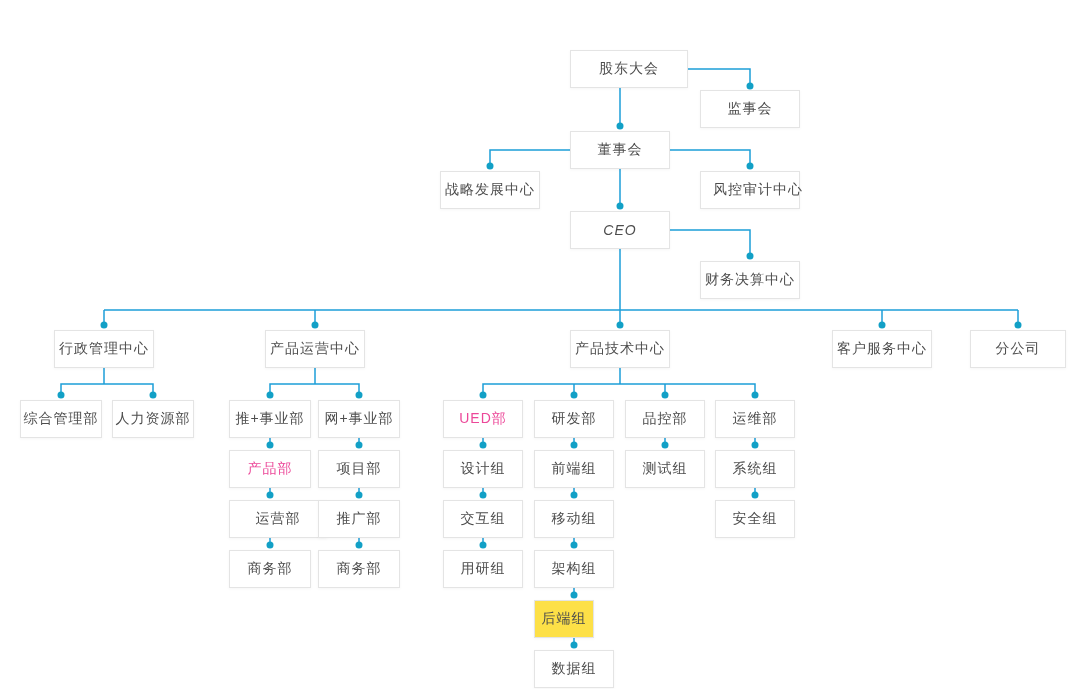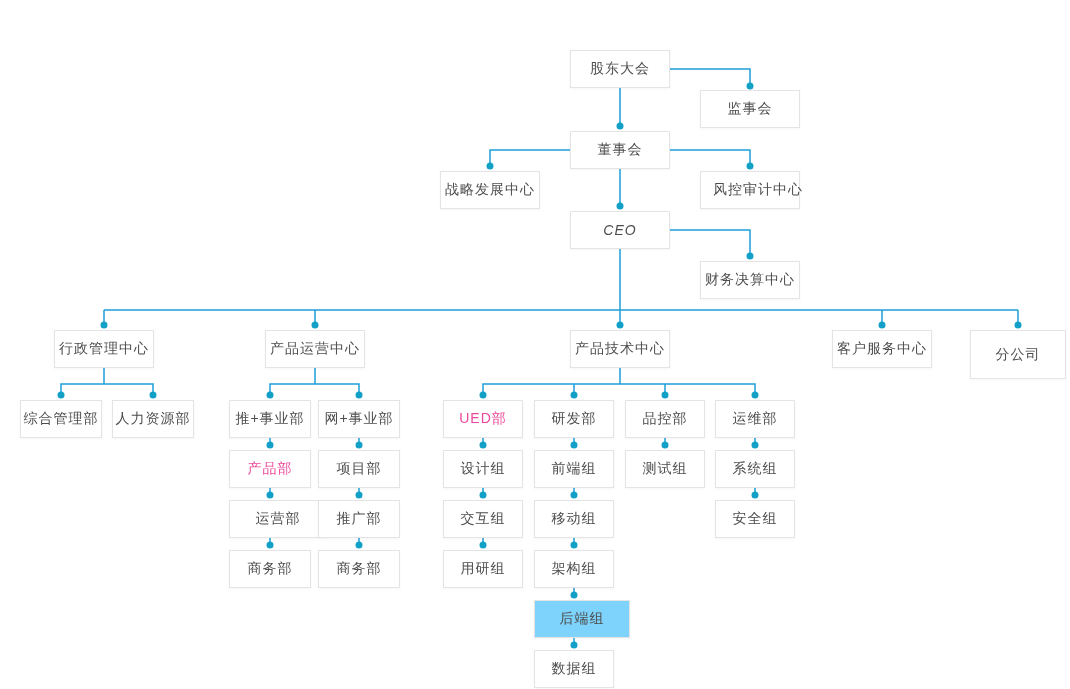--- a/index.html
+++ b/index.html
@@ -109,32 +109,32 @@
       <polyline points="574,638 574,645" fill="none" stroke="#1c9ed8" stroke-width="1.5"></polyline>
       <circle cx="574" cy="645" r="3.5" fill="#12a0c6"></circle>
       <polyline points="665,438 665,445" fill="none" stroke="#1c9ed8" stroke-width="1.5"></polyline>
       <circle cx="665" cy="445" r="3.5" fill="#12a0c6"></circle>
       <polyline points="755,438 755,445" fill="none" stroke="#1c9ed8" stroke-width="1.5"></polyline>
       <circle cx="755" cy="445" r="3.5" fill="#12a0c6"></circle>
       <polyline points="755,488 755,495" fill="none" stroke="#1c9ed8" stroke-width="1.5"></polyline>
       <circle cx="755" cy="495" r="3.5" fill="#12a0c6"></circle>
     </svg>
   <div>
-      <div class="node" style="left: 570px; top: 50px; width: 100px; height: 38px; background: rgb(255, 255, 255); border-color: rgb(228, 228, 228); color: rgb(77, 77, 77);">股东大会</div>
+      <div class="node" style="left: 570px; top: 50px; width: 118px; height: 38px; background: rgb(255, 255, 255); border-color: rgb(228, 228, 228); color: rgb(77, 77, 77);">股东大会</div>
       <div class="node" style="left: 700px; top: 90px; width: 100px; height: 38px; background: rgb(255, 255, 255); border-color: rgb(228, 228, 228); color: rgb(77, 77, 77);">监事会</div>
       <div class="node" style="left: 570px; top: 131px; width: 100px; height: 38px; background: rgb(255, 255, 255); border-color: rgb(228, 228, 228); color: rgb(77, 77, 77);">董事会</div>
       <div class="node" style="left: 440px; top: 171px; width: 100px; height: 38px; background: rgb(255, 255, 255); border-color: rgb(228, 228, 228); color: rgb(77, 77, 77);">战略发展中心</div>
       <div class="node" style="left: 700px; top: 171px; width: 100px; height: 38px; background: rgb(255, 255, 255); border-color: rgb(228, 228, 228); color: rgb(77, 77, 77); padding-left: 16px;">风控审计中心</div>
       <div class="node" style="left: 570px; top: 211px; width: 100px; height: 38px; background: rgb(255, 255, 255); border-color: rgb(228, 228, 228); color: rgb(77, 77, 77); font-style: italic;">CEO</div>
       <div class="node" style="left: 700px; top: 261px; width: 100px; height: 38px; background: rgb(255, 255, 255); border-color: rgb(228, 228, 228); color: rgb(77, 77, 77);">财务决算中心</div>
       <div class="node" style="left: 54px; top: 330px; width: 100px; height: 38px; background: rgb(255, 255, 255); border-color: rgb(228, 228, 228); color: rgb(77, 77, 77);">行政管理中心</div>
       <div class="node" style="left: 265px; top: 330px; width: 100px; height: 38px; background: rgb(255, 255, 255); border-color: rgb(228, 228, 228); color: rgb(77, 77, 77);">产品运营中心</div>
       <div class="node" style="left: 570px; top: 330px; width: 100px; height: 38px; background: rgb(255, 255, 255); border-color: rgb(228, 228, 228); color: rgb(77, 77, 77);">产品技术中心</div>
       <div class="node" style="left: 832px; top: 330px; width: 100px; height: 38px; background: rgb(255, 255, 255); border-color: rgb(228, 228, 228); color: rgb(77, 77, 77);">客户服务中心</div>
-      <div class="node" style="left: 970px; top: 330px; width: 96px; height: 49px; background: rgb(255, 255, 255); border-color: rgb(228, 228, 228); color: rgb(77, 77, 77);">分公司</div>
+      <div class="node" style="left: 970px; top: 330px; width: 96px; height: 38px; background: rgb(255, 255, 255); border-color: rgb(228, 228, 228); color: rgb(77, 77, 77);">分公司</div>
       <div class="node" style="left: 20px; top: 400px; width: 82px; height: 38px; background: rgb(255, 255, 255); border-color: rgb(228, 228, 228); color: rgb(77, 77, 77);">综合管理部</div>
       <div class="node" style="left: 112px; top: 400px; width: 82px; height: 38px; background: rgb(255, 255, 255); border-color: rgb(228, 228, 228); color: rgb(77, 77, 77);">人力资源部</div>
       <div class="node" style="left: 229px; top: 400px; width: 82px; height: 38px; background: rgb(255, 255, 255); border-color: rgb(228, 228, 228); color: rgb(77, 77, 77);">推+事业部</div>
       <div class="node" style="left: 318px; top: 400px; width: 82px; height: 38px; background: rgb(255, 255, 255); border-color: rgb(228, 228, 228); color: rgb(77, 77, 77);">网+事业部</div>
       <div class="node" style="left: 443px; top: 400px; width: 80px; height: 38px; background: rgb(255, 255, 255); border-color: rgb(228, 228, 228); color: #ec4899;">UED部</div>
       <div class="node" style="left: 534px; top: 400px; width: 80px; height: 38px; background: rgb(255, 255, 255); border-color: rgb(228, 228, 228); color: rgb(77, 77, 77);">研发部</div>
       <div class="node" style="left: 625px; top: 400px; width: 80px; height: 38px; background: rgb(255, 255, 255); border-color: rgb(228, 228, 228); color: rgb(77, 77, 77);">品控部</div>
       <div class="node" style="left: 715px; top: 400px; width: 80px; height: 38px; background: rgb(255, 255, 255); border-color: rgb(228, 228, 228); color: rgb(77, 77, 77);">运维部</div>
       <div class="node" style="left: 229px; top: 450px; width: 82px; height: 38px; background: rgb(255, 255, 255); border-color: rgb(228, 228, 228); color: #ec4899;">产品部</div>
       <div class="node" style="left: 318px; top: 450px; width: 82px; height: 38px; background: rgb(255, 255, 255); border-color: rgb(228, 228, 228); color: rgb(77, 77, 77);">项目部</div>
@@ -144,16 +144,16 @@
       <div class="node" style="left: 715px; top: 450px; width: 80px; height: 38px; background: rgb(255, 255, 255); border-color: rgb(228, 228, 228); color: rgb(77, 77, 77);">系统组</div>
       <div class="node" style="left: 229px; top: 500px; width: 98px; height: 38px; background: rgb(255, 255, 255); border-color: rgb(228, 228, 228); color: rgb(77, 77, 77);">运营部</div>
       <div class="node" style="left: 318px; top: 500px; width: 82px; height: 38px; background: rgb(255, 255, 255); border-color: rgb(228, 228, 228); color: rgb(77, 77, 77);">推广部</div>
       <div class="node" style="left: 443px; top: 500px; width: 80px; height: 38px; background: rgb(255, 255, 255); border-color: rgb(228, 228, 228); color: rgb(77, 77, 77);">交互组</div>
       <div class="node" style="left: 534px; top: 500px; width: 80px; height: 38px; background: rgb(255, 255, 255); border-color: rgb(228, 228, 228); color: rgb(77, 77, 77);">移动组</div>
       <div class="node" style="left: 715px; top: 500px; width: 80px; height: 38px; background: rgb(255, 255, 255); border-color: rgb(228, 228, 228); color: rgb(77, 77, 77);">安全组</div>
       <div class="node" style="left: 229px; top: 550px; width: 82px; height: 38px; background: rgb(255, 255, 255); border-color: rgb(228, 228, 228); color: rgb(77, 77, 77);">商务部</div>
       <div class="node" style="left: 318px; top: 550px; width: 82px; height: 38px; background: rgb(255, 255, 255); border-color: rgb(228, 228, 228); color: rgb(77, 77, 77);">商务部</div>
       <div class="node" style="left: 443px; top: 550px; width: 80px; height: 38px; background: rgb(255, 255, 255); border-color: rgb(228, 228, 228); color: rgb(77, 77, 77);">用研组</div>
       <div class="node" style="left: 534px; top: 550px; width: 80px; height: 38px; background: rgb(255, 255, 255); border-color: rgb(228, 228, 228); color: rgb(77, 77, 77);">架构组</div>
-      <div class="node" style="left: 534px; top: 600px; width: 96px; height: 38px; background: #7dd3fc; border-color: rgb(228, 228, 228); color: rgb(77, 77, 77);">后端组</div>
+      <div class="node" style="left: 534px; top: 600px; width: 60px; height: 38px; background: #fde047; border-color: rgb(228, 228, 228); color: rgb(77, 77, 77);">后端组</div>
       <div class="node" style="left: 534px; top: 650px; width: 80px; height: 38px; background: rgb(255, 255, 255); border-color: rgb(228, 228, 228); color: rgb(77, 77, 77);">数据组</div>
     </div>
 </div>
 
 </body></html>

